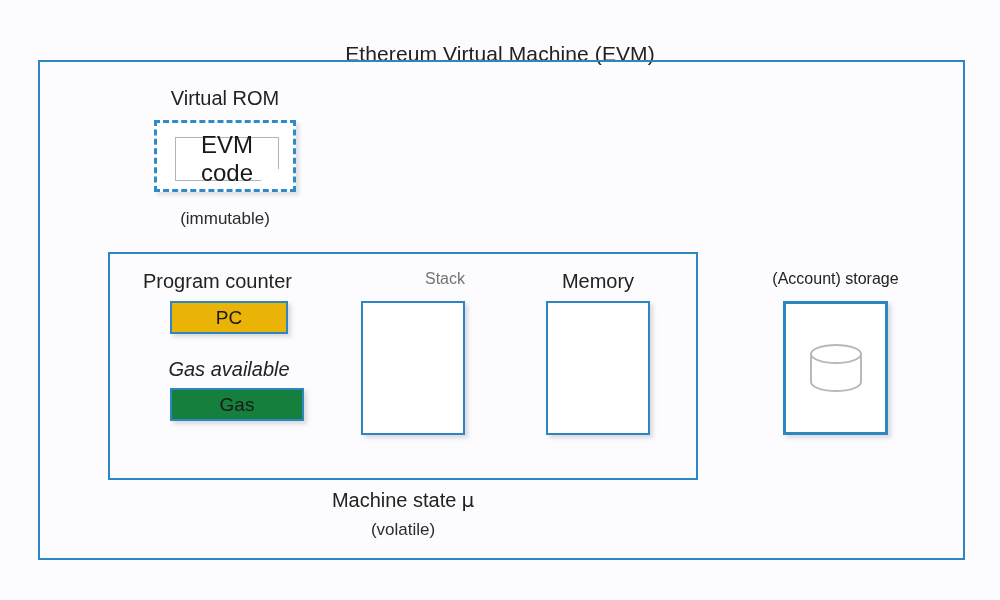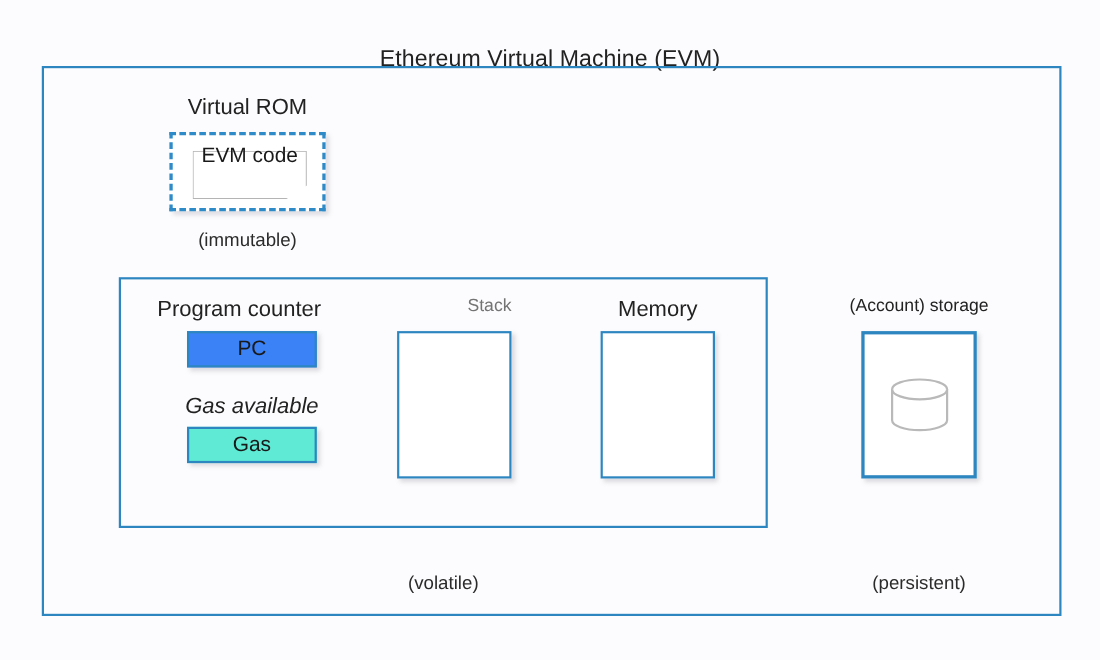--- a/index.html
+++ b/index.html
@@ -78,21 +78,21 @@
     box-shadow: 2px 2px 3px rgba(120,120,130,0.25);
     
     clip-path: polygon(0 0, 100% 0, 100% 72%, 82% 100%, 0 100%);
   }
   .evm-code-text {
     position: absolute;
     left: 0;
     top: 8px;
     width: 104px;
     text-align: center;
-    font-size: 19px;
+    font-size: 24px;
     color: #191919;
   }
   .vrom-sub {
     position: absolute;
     left: 120px;
     top: 199px;
     width: 210px;
     text-align: center;
     font-size: 17px;
     color: #2b2b2b;
@@ -144,42 +144,42 @@
     font-size: 20px;
     color: #222222;
   }
   .pc-box {
     position: absolute;
     left: 170px;
     top: 301px;
     width: 118px;
     height: 33px;
     border: 2px solid #2e86c1;
-    background: #3b82f6;
+    background: #eab308;
     box-sizing: border-box;
     box-shadow: 3px 3px 4px rgba(120,120,130,0.25);
   }
   .gas-label {
     position: absolute;
     left: 143px;
     top: 358px;
     width: 172px;
     text-align: center;
     font-size: 20px;
     color: #222222;
     font-style: italic;
   }
   .gas-box {
     position: absolute;
     left: 170px;
     top: 388px;
-    width: 118px;
+    width: 134px;
     height: 33px;
     border: 2px solid #2e86c1;
-    background: #5eead4;
+    background: #15803d;
     box-sizing: border-box;
     box-shadow: 3px 3px 4px rgba(120,120,130,0.25);
   }
   .box-value {
     width: 100%;
     text-align: center;
     font-size: 19px;
     line-height: 29px;
     color: #191919;
   }
@@ -310,25 +310,27 @@
   <div class="stack-label">Stack</div>
   <div class="stack-box">
     <div class="box-value"></div>
   </div>
 
   <div class="memory-label">Memory</div>
   <div class="memory-box">
     <div class="box-value"></div>
   </div>
 
+  <div class="machine-caption">
+    <span>Machine state</span><span class="greek">μ</span>
+  </div>
   <div class="machine-sub">(volatile)</div>
 
   <div class="storage-label">(Account) storage</div>
   <div class="storage-box">
     <svg class="db-icon" viewBox="0 0 56 52">
       <ellipse cx="28" cy="12" rx="25" ry="9" fill="#ffffff" stroke="#b9b9b9" stroke-width="2"></ellipse>
       <path d="M3 12 L3 40 A25 9 0 0 0 53 40 L53 12" fill="#ffffff" stroke="#b9b9b9" stroke-width="2"></path>
       <path d="M3 12 A25 9 0 0 0 53 12" fill="none" stroke="#b9b9b9" stroke-width="2"></path>
     </svg>
   </div>
-  <div class="world-sub">(persistent)</div>
 
 </div>
 
 </body></html>

